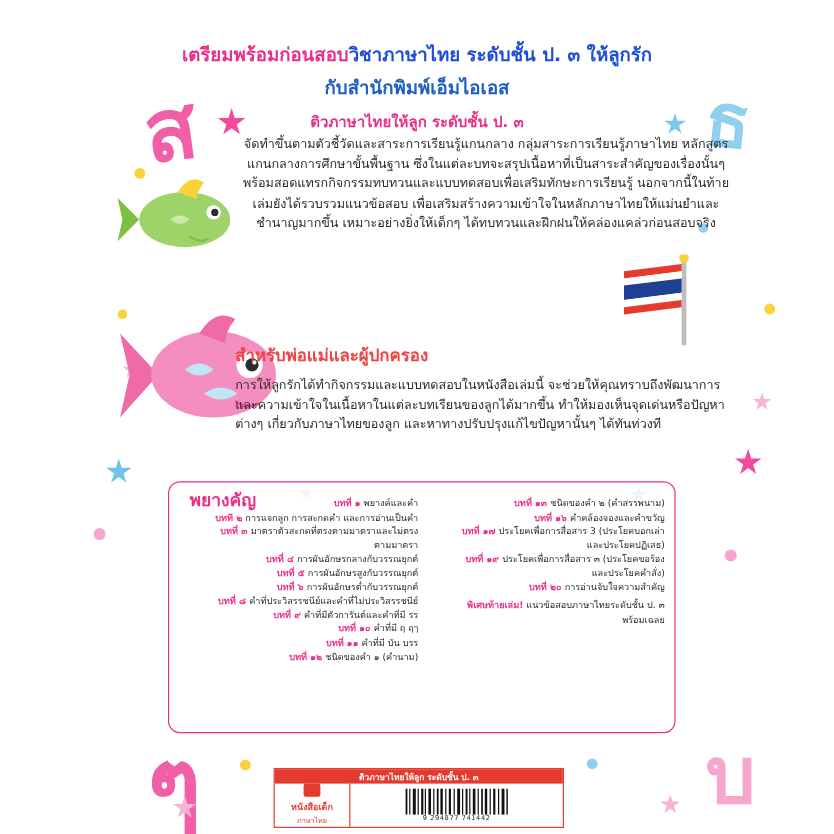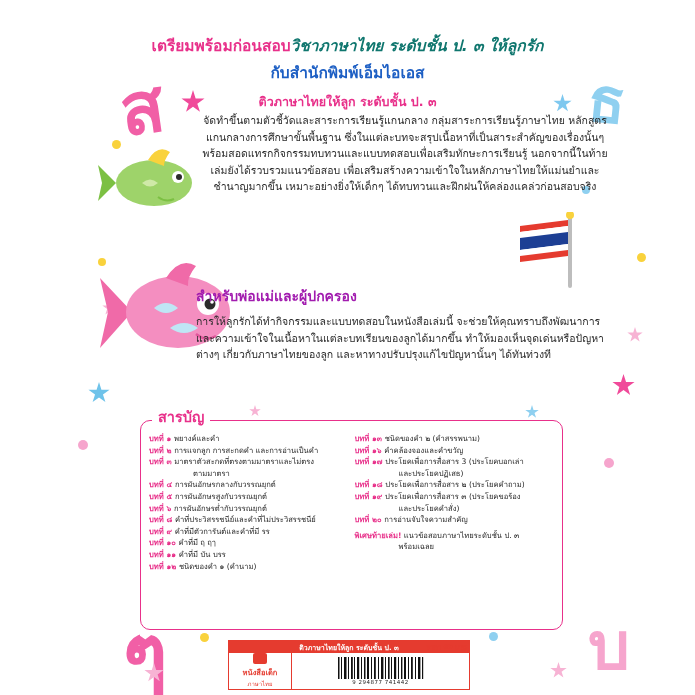--- a/index.html
+++ b/index.html
@@ -21,46 +21,46 @@
     position:absolute;
     clip-path:polygon(50% 0%,61% 35%,98% 35%,68% 57%,79% 91%,50% 70%,21% 91%,32% 57%,2% 35%,39% 35%);
   }
   .dot{position:absolute;border-radius:50%;}
 
   
   .head-line1{
     position:absolute;left:0;right:0;top:33px;text-align:center;
     font-size:15.5px;font-weight:bold;color:#e8308a;letter-spacing:0px;
   }
-  .head-line1 .blue{color:#0f766e;font-style:italic;}
+  .head-line1 .blue{color:#1d4ed8;}
   .head-line2{
     position:absolute;left:0;right:0;top:60px;text-align:center;
     font-size:15.5px;font-weight:bold;color:#1d5fc4;
   }
   .head-sub{
     position:absolute;left:0;right:0;top:92px;text-align:center;
     font-size:12.5px;font-weight:bold;color:#e8308a;
   }
 
   
   .para{
     position:absolute;left:195px;width:420px;
     text-align:center;color:#2b2b2b;font-size:10.5px;line-height:16.5px;
   }
   .para.p1{top:112px;}
   .section-title{
     position:absolute;left:196px;top:285px;width:420px;
-    text-align:left;color:#a21caf;font-size:14px;font-weight:bold;
+    text-align:left;color:#ef4444;font-size:14px;font-weight:bold;
   }
   .para.p2{top:313px;text-align:left;left:196px;}
 
   
   .toc{
-    position:absolute;left:140px;top:420px;width:421px;height:208px;
-    border:1.6px solid #e8308a;border-radius:10px;background:rgba(255,255,255,0.80);
+    position:absolute;left:140px;top:401px;width:421px;height:208px;
+    border:1.6px solid #e8308a;border-radius:10px;background:rgba(255,255,255,0.80);text-align:right;
   }
   .toc-title{
     position:absolute;left:152px;top:405px;
     background:#ffffff;padding:0 6px;
     color:#e8308a;font-size:14.5px;font-weight:bold;
   }
   .toc-cols{
     position:absolute;left:8px;right:8px;top:12px;bottom:6px;
     display:flex;gap:6px;
   }
@@ -191,30 +191,29 @@
           <div class="toc-item"><span class="num">บทที่ ๙ </span><span>คำที่มีตัวการันต์และคำที่มี รร</span></div>
           <div class="toc-item"><span class="num">บทที่ ๑๐ </span><span>คำที่มี ฤ ฤๅ</span></div>
           <div class="toc-item"><span class="num">บทที่ ๑๑ </span><span>คำที่มี บัน บรร</span></div>
           <div class="toc-item"><span class="num">บทที่ ๑๒ </span><span>ชนิดของคำ ๑ (คำนาม)</span></div>
         </div>
       <div class="toc-col" id="toc-right">
           <div class="toc-item"><span class="num">บทที่ ๑๓ </span><span>ชนิดของคำ ๒ (คำสรรพนาม)</span></div>
           <div class="toc-item"><span class="num">บทที่ ๑๖ </span><span>คำคล้องจองและคำขวัญ</span></div>
           <div class="toc-item"><span class="num">บทที่ ๑๗ </span><span>ประโยคเพื่อการสื่อสาร 3 (ประโยคบอกเล่า</span></div>
           <div class="toc-item cont"><span>และประโยคปฏิเสธ)</span></div>
-          <div class="toc-item"><span class="num">บทที่ ๑๘ </span><span>ประโยคเพื่อการสื่อสาร ๒ (ประโยคคำถาม)</span></div>
           <div class="toc-item"><span class="num">บทที่ ๑๙ </span><span>ประโยคเพื่อการสื่อสาร ๓ (ประโยคขอร้อง</span></div>
           <div class="toc-item cont"><span>และประโยคคำสั่ง)</span></div>
           <div class="toc-item"><span class="num">บทที่ ๒๐ </span><span>การอ่านจับใจความสำคัญ</span></div>
           <div class="toc-special"><span>พิเศษท้ายเล่ม!</span><span class="plain"> แนวข้อสอบภาษาไทยระดับชั้น ป. ๓</span></div>
           <div class="toc-item cont">พร้อมเฉลย</div>
         </div>
     </div>
   </div>
-  <div class="toc-title">สารบัญ</div>
+  <div class="toc-title">พยางคัญ</div>
 
   <div class="footer">
     <div class="footer-top">ติวภาษาไทยให้ลูก ระดับชั้น ป. ๓</div>
     <div class="footer-body">
       <div class="fb-left">
         <div class="logo-sq"></div>
         <div class="pub">หนังสือเด็ก</div>
         <div class="sub">ภาษาไทย</div>
       </div>
       <div class="fb-right">

